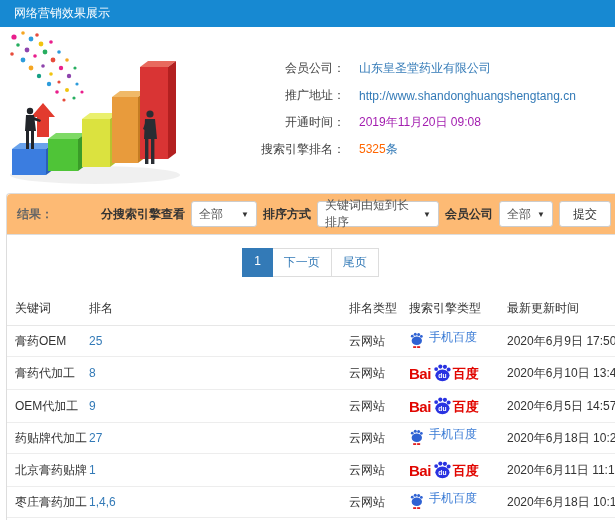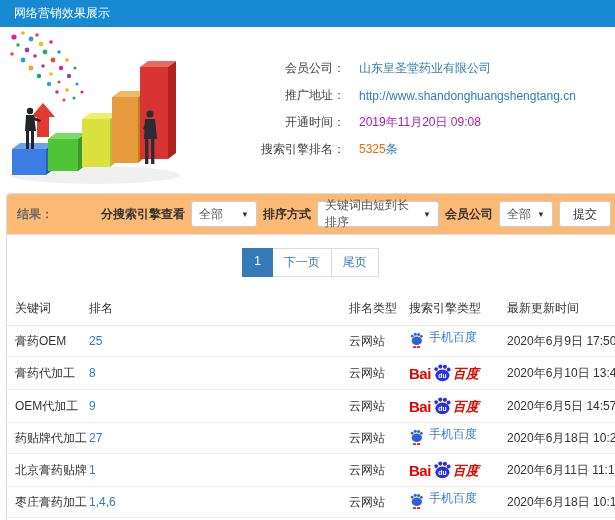--- a/index.html
+++ b/index.html
@@ -47,21 +47,21 @@
   th:first-child { padding-left:8px; }
   tbody td { padding:5px 4px 5px 2px; border-top:1px solid #ededed; color:#333; white-space:nowrap; overflow:hidden; }
   tbody tr:first-child td { border-top:none; }
   td:first-child { padding-left:8px; }
   td a.rank { color:#337ab7; text-decoration:none; cursor:pointer; }
 
   
   .baidu-logo { display:inline-flex; align-items:center; line-height:1; }
   .baidu-logo .bai { color:#e10601; font-weight:bold; font-size:15px; letter-spacing:-0.5px; }
   .baidu-logo svg { margin:0 1px 2px 1px; }
-  .baidu-logo .bd-cn { color:#e10601; font-weight:bold; font-size:13px;font-style:italic; }
+  .baidu-logo .bd-cn { color:#e10601; font-weight:bold; font-size:13px; }
   .mobile-baidu { display:inline-flex; gap:5px; line-height:1; }
   .mobile-baidu .mb-text { color:#3a7bd5; font-size:12px; }
 </style>
 </head>
 <body>
 
 <div class="header">
   <span>网络营销效果展示</span>
 </div>
 

